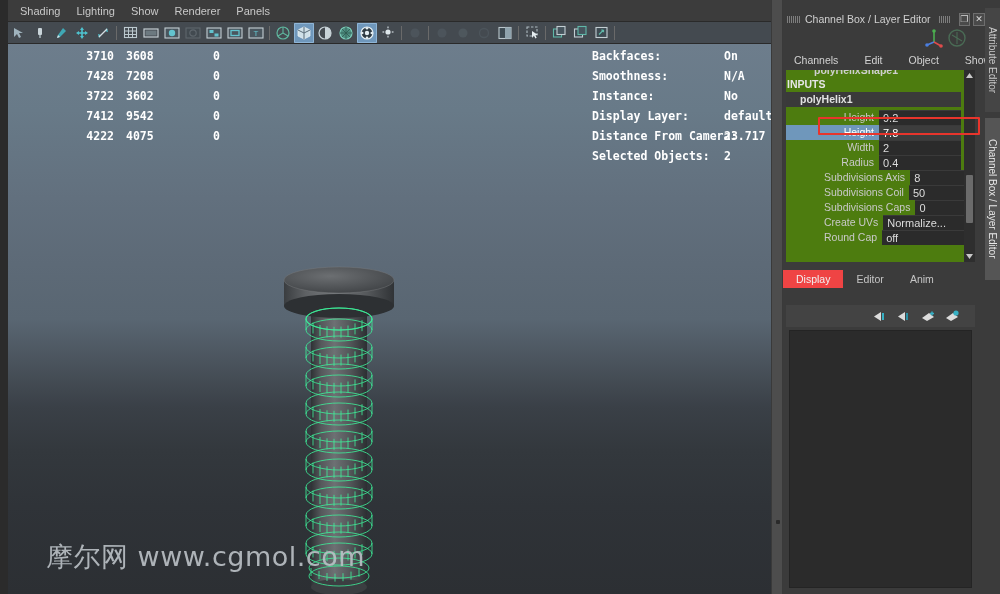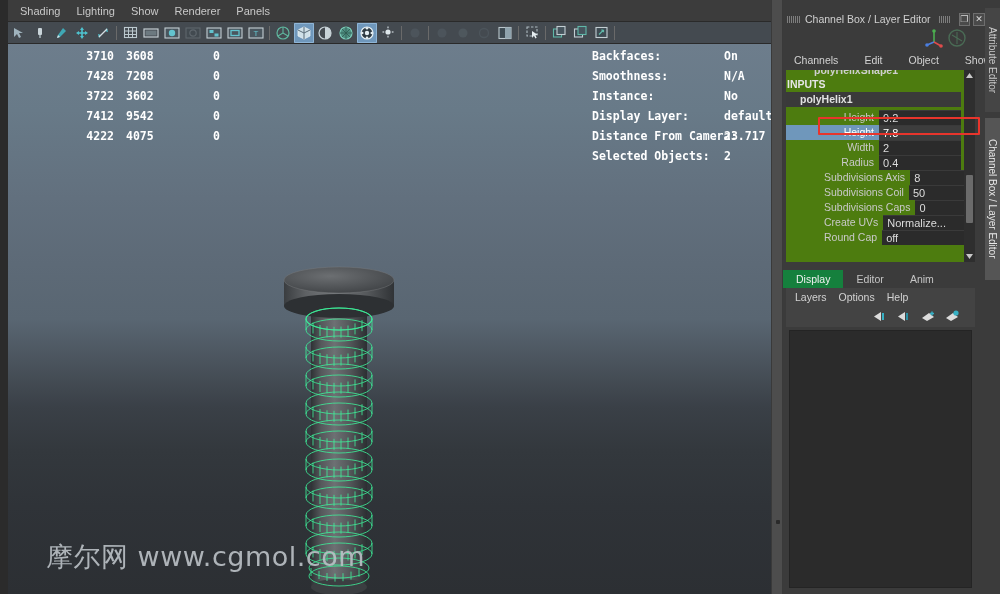--- a/index.html
+++ b/index.html
@@ -191,21 +191,21 @@
 
   
   #le-tabs {
     position: absolute; left: 0; top: 270px; width: 192px; height: 18px;
     display: flex; align-items: flex-end;
   }
   .le-tab {
     height: 18px; padding: 0 13px; font-size: 10.5px; color: #c5c5c5;
     display: flex; align-items: center; background: #3b3b3b;
   }
-  .le-tab.active { background: #15803d; color: #f0f0f0; }
+  .le-tab.active { background: #ef4444; color: #f0f0f0; }
 
   #le-menubar {
     position: absolute; left: 3px; top: 288px; width: 189px; height: 17px;
     background: #434343; display: flex; align-items: center; padding-left: 3px;
   }
   .le-menu { color: #d2d2d2; font-size: 10.5px; padding: 0 6px; }
 
   #le-toolrow {
     position: absolute; left: 3px; top: 305px; width: 189px; height: 22px;
     background: #434343; display: flex; align-items: center;
@@ -712,25 +712,20 @@
         </div>
       </div>
     </div>
 
     <div id="le-tabs">
       <div class="le-tab active">Display</div>
       <div class="le-tab">Editor</div>
       <div class="le-tab">Anim</div>
     </div>
 
-    <div id="le-menubar">
-      <span class="le-menu">Layers</span>
-      <span class="le-menu">Options</span>
-      <span class="le-menu">Help</span>
-    </div>
 
     <div id="le-toolrow">
       <span class="le-btn">
         <svg width="16" height="13" viewBox="0 0 16 13">
             <path d="M1 6.5 L8 2 L8 11 Z" fill="#dcdcdc"></path>
             <rect x="9" y="3" width="2" height="7" fill="#36b0c4"></rect>
           </svg>
       </span>
       <span class="le-btn">
         <svg width="16" height="13" viewBox="0 0 16 13">

